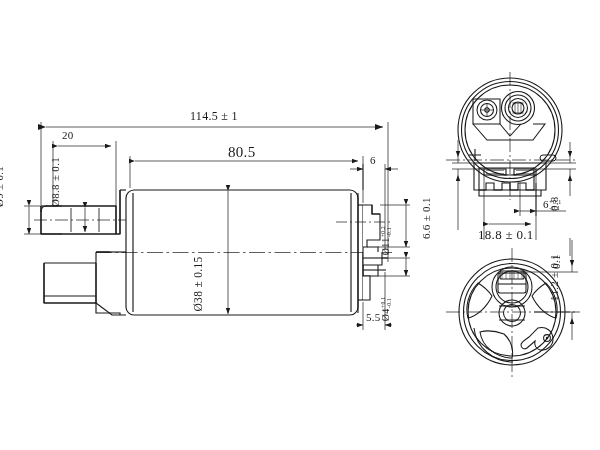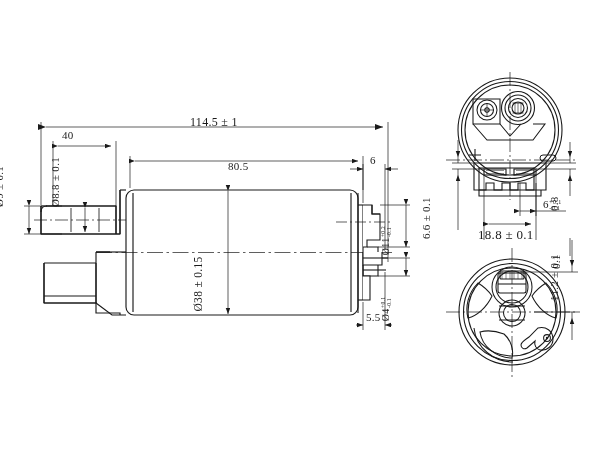--- a/index.html
+++ b/index.html
@@ -303,25 +303,25 @@
       <line x1="534" y1="312" x2="578" y2="312"></line>
       <line x1="572" y1="266" x2="572" y2="272" marker-start="url(#arS)"></line>
       <line x1="572" y1="318" x2="572" y2="312" marker-start="url(#arS)"></line>
       <line x1="572" y1="240" x2="572" y2="266"></line>
       <line x1="572" y1="318" x2="572" y2="340"></line>
     </g>
 
   </g>
 </svg>
 
-<div class="dim-text" style="left:190px;top:116px;font-size:12px;text-align:center;">114.5 ± 1</div>
-
-<div class="dim-text" style="left:62px;top:130px;font-size:11px;">40</div>
-
-<div class="dim-text" style="left:228px;top:161px;font-size:11px;">80.5</div>
+<div class="dim-text" style="left:190px;top:110px;font-size:12px;text-align:center;">114.5 ± 1</div>
+
+<div class="dim-text" style="left:62px;top:130px;font-size:11px;">20</div>
+
+<div class="dim-text" style="left:228px;top:145px;font-size:15px;">80.5</div>
 
 <div class="dim-text vert" style="left:4px;top:196px;font-size:11px;">
 </div>
 <div class="dim-text vert" style="left:5px;top:196px;font-size:11px;">Ø9 ± 0.1</div>
 
 <div class="dim-text vert" style="left:61px;top:196px;font-size:11px;">Ø8.8 ± 0.1</div>
 
 <div class="dim-text vert" style="left:204px;top:300px;font-size:11.5px;">Ø38 ± 0.15</div>
 
 <div class="dim-text" style="left:370px;top:155px;font-size:11px;">6</div>

